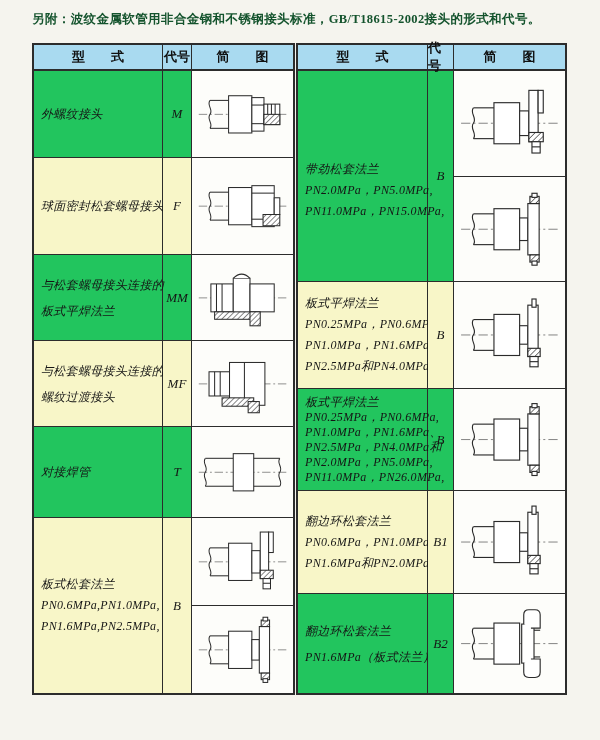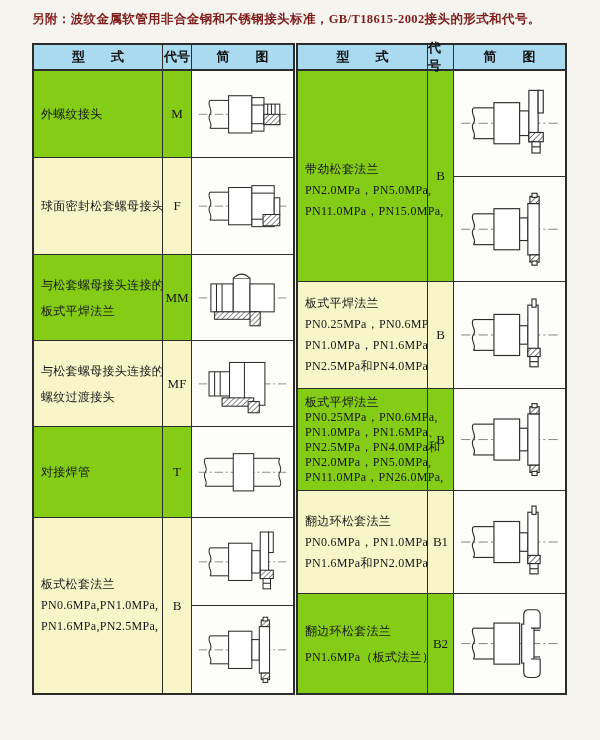--- a/index.html
+++ b/index.html
@@ -4,44 +4,44 @@
 <style>
   html,body{margin:0;padding:0;}
   body{
     width:600px;height:740px;position:relative;overflow:hidden;
     background:#f5f4ee;
     font-family:"Liberation Serif","DejaVu Serif",serif;
     color:#151515;
   }
   .title{
     position:absolute;left:32px;top:11px;
-    font-size:12.5px;font-weight:bold;letter-spacing:0.4px;color:#7f1d1d;
+    font-size:12.5px;font-weight:bold;letter-spacing:0.4px;color:#14532d;
     white-space:nowrap;
   }
   .tbl{
     position:absolute;top:43px;height:652px;
-    border:2px solid #2c2c2c;background:#84cc16;
+    border:2px solid #2c2c2c;background:#22c55e;
     display:flex;flex-direction:column;box-sizing:border-box;
   }
   #left-table{left:32px;width:263px;}
   #right-table{left:296px;width:271px;}
   .thead{
     flex:0 0 24px;height:24px;display:flex;align-items:stretch;
     background:#a9daf0;border-bottom:2px solid #2c2c2c;box-sizing:content-box;
   }
   .thead > div{
     display:flex;align-items:center;justify-content:center;
     font-size:13px;font-weight:bold;box-sizing:border-box;color:#101010;
   }
   .h-type,.c-type{width:129px;border-right:1px solid #2c2c2c;}
   .h-code,.c-code{width:29px;border-right:1px solid #2c2c2c;}
   .h-diagram,.c-diagram{flex:1;}
   #right-table .h-type,#right-table .c-type{width:130px;}
   #right-table .h-code,#right-table .c-code{width:26px;}
-  .trow{display:flex;align-items:stretch;box-sizing:border-box;min-height:0;}
+  .trow{display:flex;align-items:stretch;box-sizing:border-box;min-height:0;font-style:italic;}
   .tbl > .trow + .trow{border-top:1px solid #2c2c2c;}
   .c-type{
     box-sizing:border-box;display:flex;flex-direction:column;justify-content:center;
     padding:4px 4px 4px 7px;font-size:12px;letter-spacing:0.3px;
   }
   .tline{white-space:nowrap;}
   .c-code{
     box-sizing:border-box;display:flex;align-items:center;justify-content:center;
     font-size:13px;
   }

